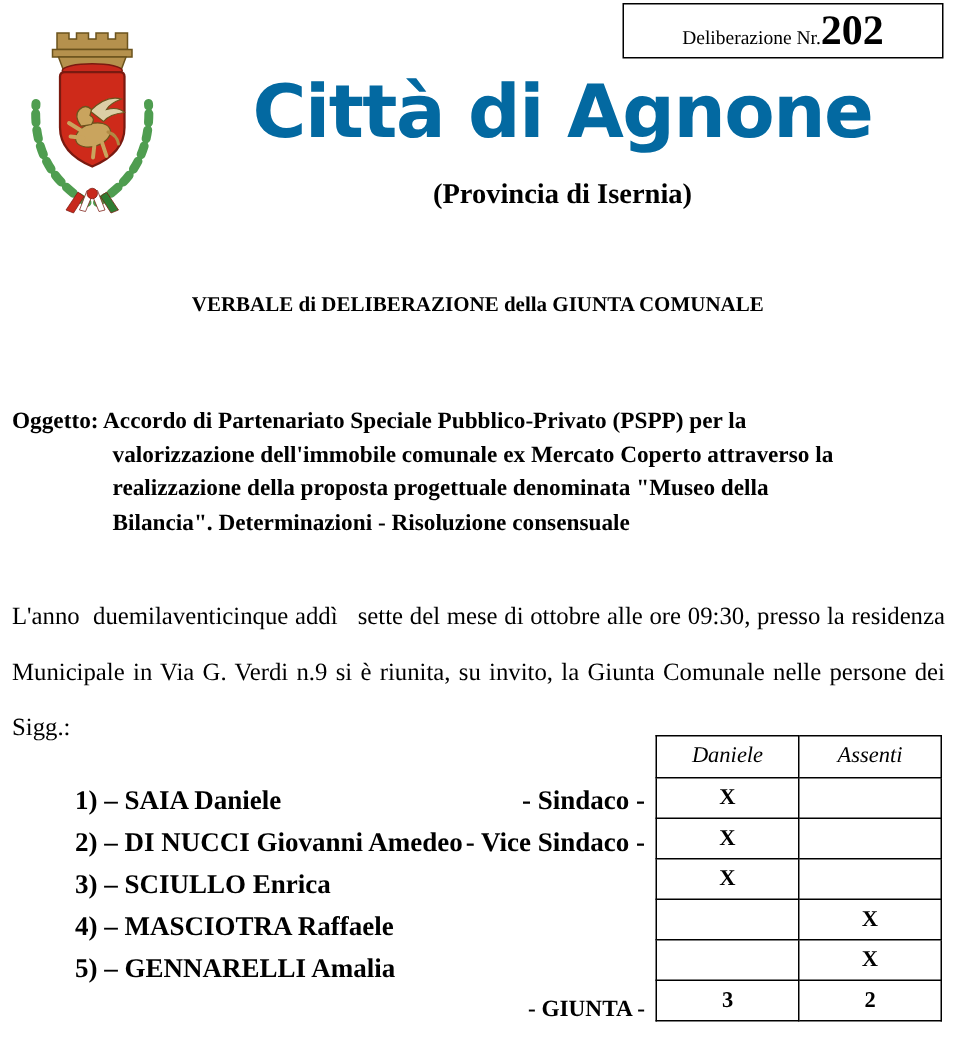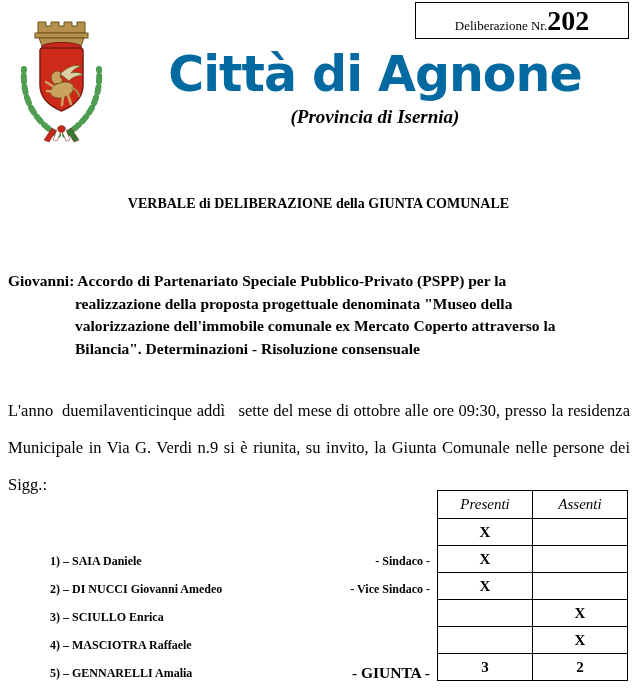--- a/index.html
+++ b/index.html
@@ -16,42 +16,42 @@
     border:1.5px solid #000; text-align:center; padding-top:2px;
   }
   .delib-label { font-size:13px; }
   .delib-num  { font-size:28px; font-weight:bold; }
   
   .title-block { position:absolute; left:120px; top:44px; width:510px; text-align:center; }
   .city-title {
     font-family:"DejaVu Sans", sans-serif; font-weight:bold;
     font-size:49px; letter-spacing:-1px; line-height:62px; color:#0369a1;
   }
-  .province { font-size:19px; font-weight:bold; font-style:italic; }
+  .province { margin-top:13px; font-size:19px; font-weight:bold; }
   .verbale {
     position:absolute; left:0; top:196px; width:637px; text-align:center;
     font-size:14px; font-weight:bold;
   }
   
   .oggetto {
     position:absolute; left:8px; top:270px; width:620px;
     font-size:15.5px; font-weight:bold; line-height:22.5px;
   }
   .ogg-line.indent { padding-left:67px; }
   
   .body-par { position:absolute; left:8px; top:392px; width:622px; font-size:16.5px; }
   .b-line { line-height:37px; }
   .b-line.just { text-align:justify; text-align-last:justify; }
   .b-line b { font-weight:normal; }
   
   .attendance { position:absolute; left:0; top:490px; width:637px; height:206px; }
   .member-row {
     position:absolute; left:50px; width:380px; height:28px;
     display:flex; justify-content:space-between; align-items:center;
-    font-size:12px; font-weight:bold;margin-top:28px;
+    font-size:18px; font-weight:bold;
   }
   .member-row.r0 { top:29px; } .member-row.r1 { top:57px; }
   .member-row.r2 { top:85px; } .member-row.r3 { top:113px; }
   .member-row.r4 { top:141px; }
   .totals-label {
     position:absolute; left:50px; top:169px; width:380px; height:28px;
     display:flex; justify-content:flex-end; align-items:center;
     font-size:15.5px; font-weight:bold;
   }
   table.att-table { position:absolute; left:437px; top:0; border-collapse:collapse; }
@@ -111,23 +111,23 @@
   </div>
 
   <div class="title-block">
     <div class="city-title">Città di Agnone</div>
     <div class="province">(Provincia di Isernia)</div>
   </div>
 
   <div class="verbale">VERBALE di DELIBERAZIONE della GIUNTA COMUNALE</div>
 
   <div class="oggetto">
-    <div class="ogg-line"><span>Giovanni:</span> <span>Accordo di Partenariato Speciale Pubblico-Privato (PSPP) per la</span></div>
+    <div class="ogg-line"><span>Oggetto:</span> <span>Accordo di Partenariato Speciale Pubblico-Privato (PSPP) per la</span></div>
+    <div class="ogg-line indent">valorizzazione dell'immobile comunale ex Mercato Coperto attraverso la</div>
     <div class="ogg-line indent">realizzazione della proposta progettuale denominata "Museo della</div>
-    <div class="ogg-line indent">valorizzazione dell'immobile comunale ex Mercato Coperto attraverso la</div>
     <div class="ogg-line indent">Bilancia". Determinazioni - Risoluzione consensuale</div>
   </div>
 
   <div class="body-par">
     <div class="b-line just"><span>L'anno &nbsp;</span><b>duemilaventicinque</b><span> addì &nbsp;&nbsp;</span><b>sette</b><span> del mese di </span><b>ottobre</b><span> alle ore 09:30, presso la residenza</span></div>
     <div class="b-line just">Municipale in Via G. Verdi n.9 si è riunita, su invito, la Giunta Comunale nelle persone dei</div>
     <div class="b-line">Sigg.:</div>
   </div>
 
   <div class="attendance">
@@ -151,21 +151,21 @@
     <div class="member-row r4">
       <span>5) – GENNARELLI Amalia</span>
       <span></span>
     </div>
 
     <div class="totals-label">- GIUNTA -</div>
 
     <table class="att-table">
       <tbody>
           <tr>
-        <th>Presenti</th>
+        <th>Daniele</th>
         <th>Assenti</th>
       </tr>
       <tr>
         <td>X</td>
         <td></td>
       </tr>
       <tr>
         <td>X</td>
         <td></td>
       </tr>

